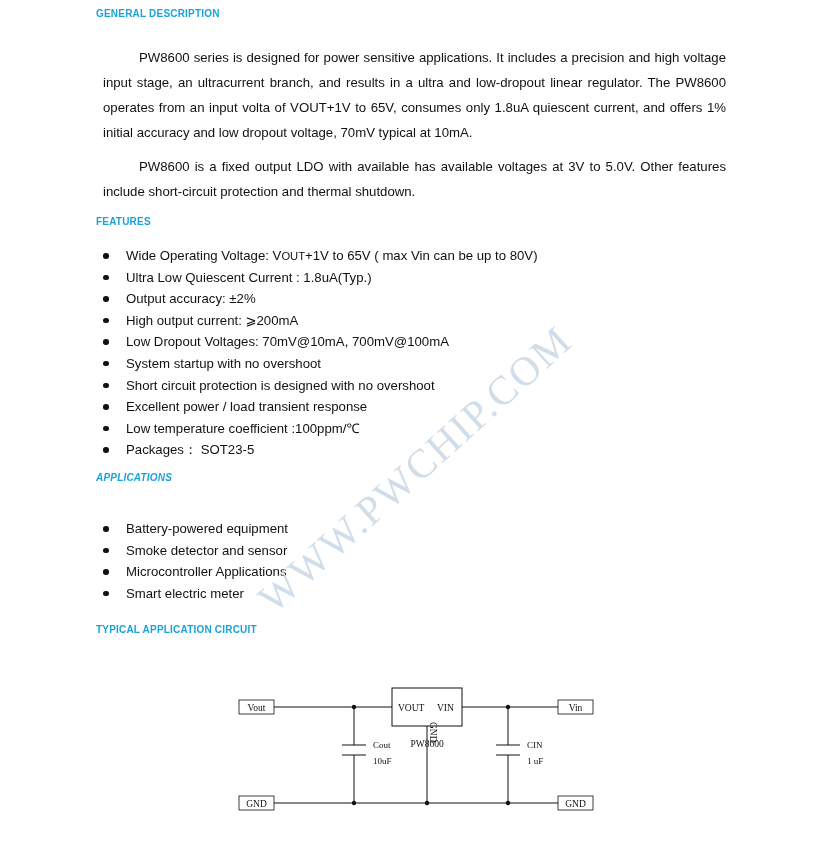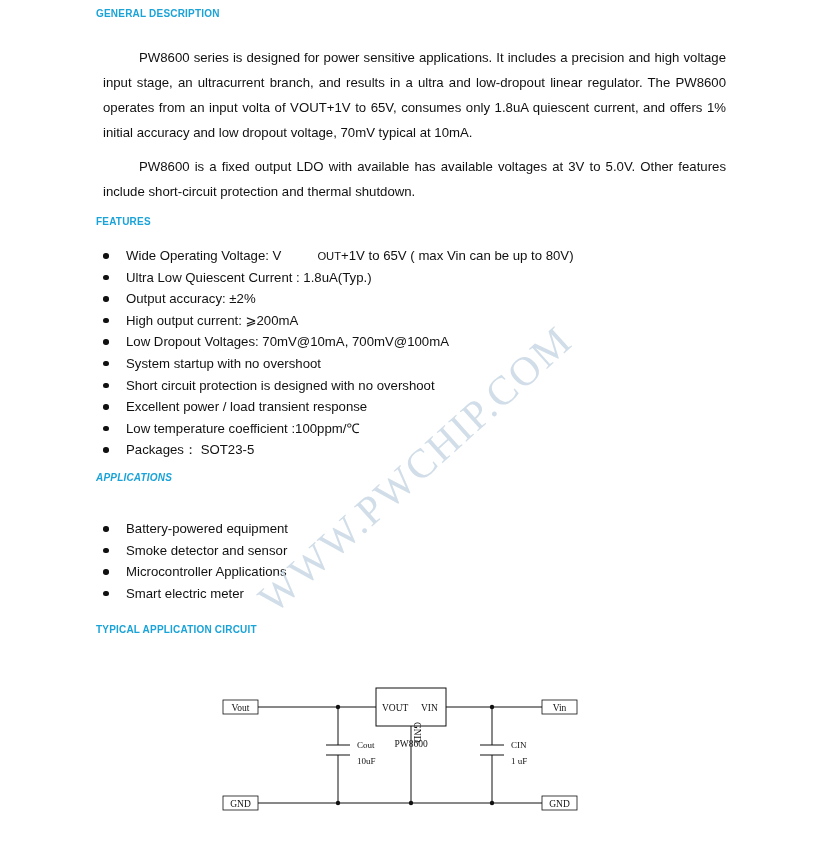--- a/index.html
+++ b/index.html
@@ -91,26 +91,26 @@
     position: absolute;
     left: 7px;
     top: 8px;
     width: 5.5px;
     height: 5.5px;
     background: #111;
     border-radius: 50%;
   }
   .features-list { left: 96px; top: 245px; }
   .apps-list { left: 96px; top: 518px; }
-  .smallcaps { font-size: 11.2px; margin-left: 36px; }
+  .smallcaps { font-size: 11.2px; }
 
   
   .circuit {
     position: absolute;
-    left: 80px;
+    left: 96px;
     top: 660px;
     width: 630px;
     height: 180px;
   }
   .circuit svg { display: block; }
   .lbl {
     font-family: "Liberation Serif", serif;
     font-size: 9.5px;
     fill: #111;
   }

